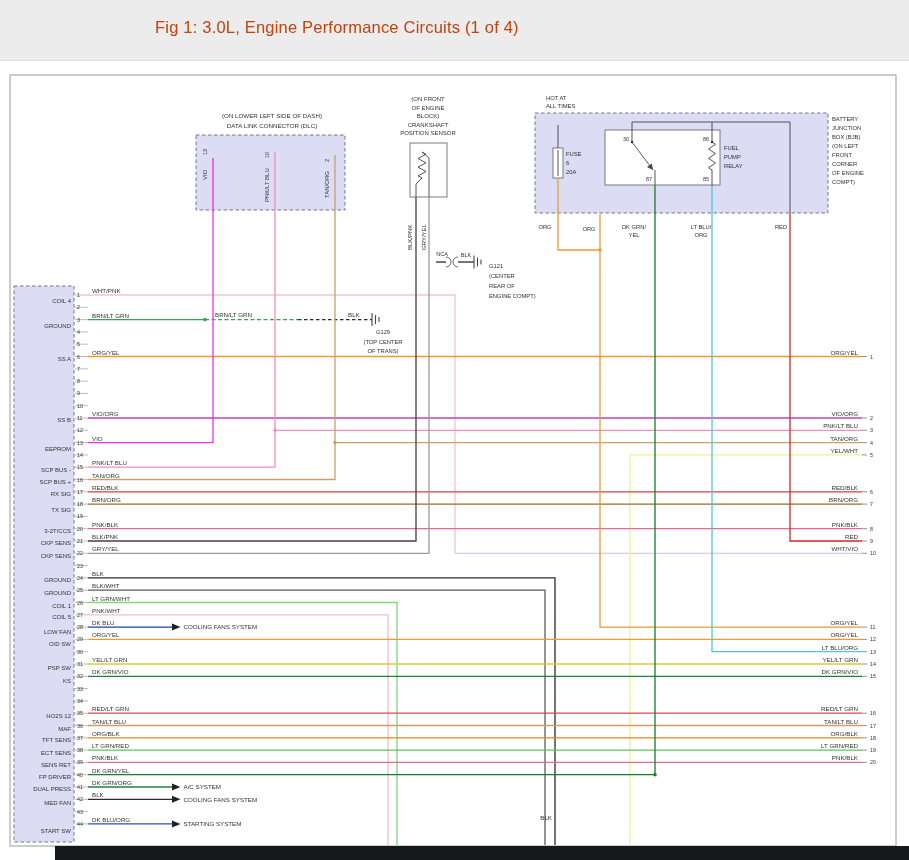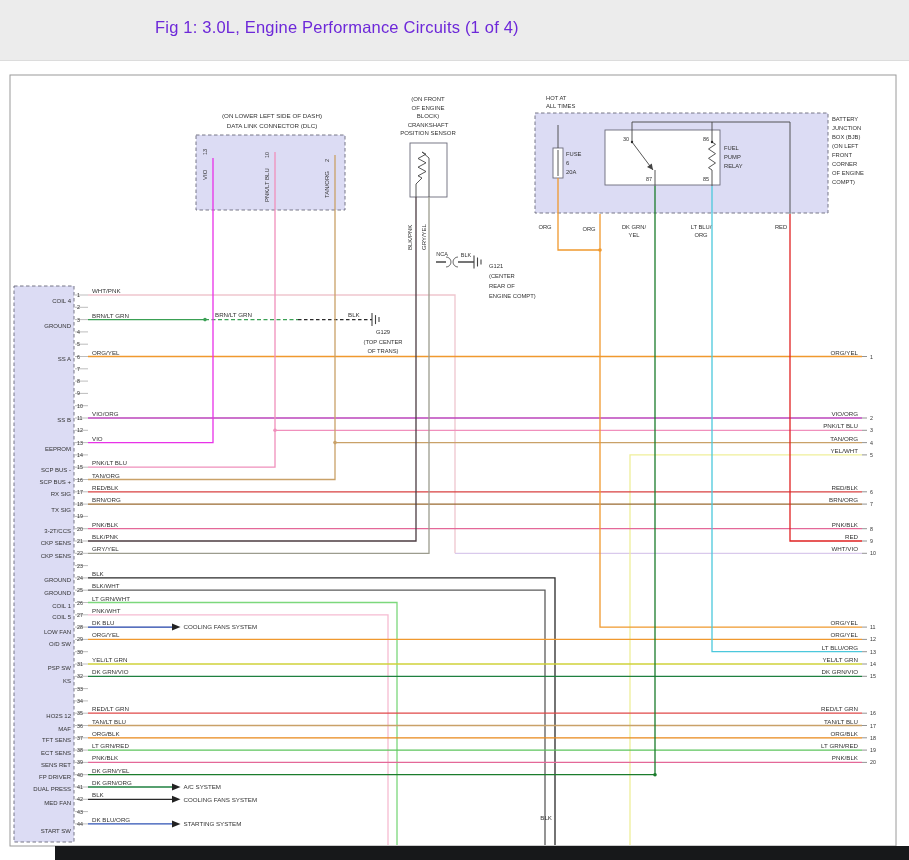--- a/index.html
+++ b/index.html
@@ -1,20 +1,20 @@
 <!DOCTYPE html>
 <html><head>
 <meta charset="utf-8">
 <style>
   html,body{margin:0;padding:0;background:#ffffff;}
   .page{position:relative;width:909px;height:860px;overflow:hidden;background:#ffffff;
         font-family:"Liberation Sans","DejaVu Sans",sans-serif;}
   .header{position:absolute;left:0;top:0;width:909px;height:60px;background:#ececec;
           border-bottom:1px solid #dcdcdc;z-index:3;}
-  .title{position:absolute;left:155px;top:18px;font-size:16.5px;color:#6d28d9;letter-spacing:.2px;}
+  .title{position:absolute;left:155px;top:18px;font-size:16.5px;color:#c2410c;letter-spacing:.2px;}
   svg{position:absolute;left:0;top:0;z-index:1;}
   svg text{font-family:"Liberation Sans","DejaVu Sans",sans-serif;fill:#333;}
   .bottom-bar{position:absolute;left:55px;top:846px;width:854px;height:14px;background:#17181a;z-index:4;}
 </style>
 </head>
 <body>
 
 <div class="page">
   <div class="header">
     <div class="title">Fig 1: 3.0L, Engine Performance Circuits (1 of 4)</div>

